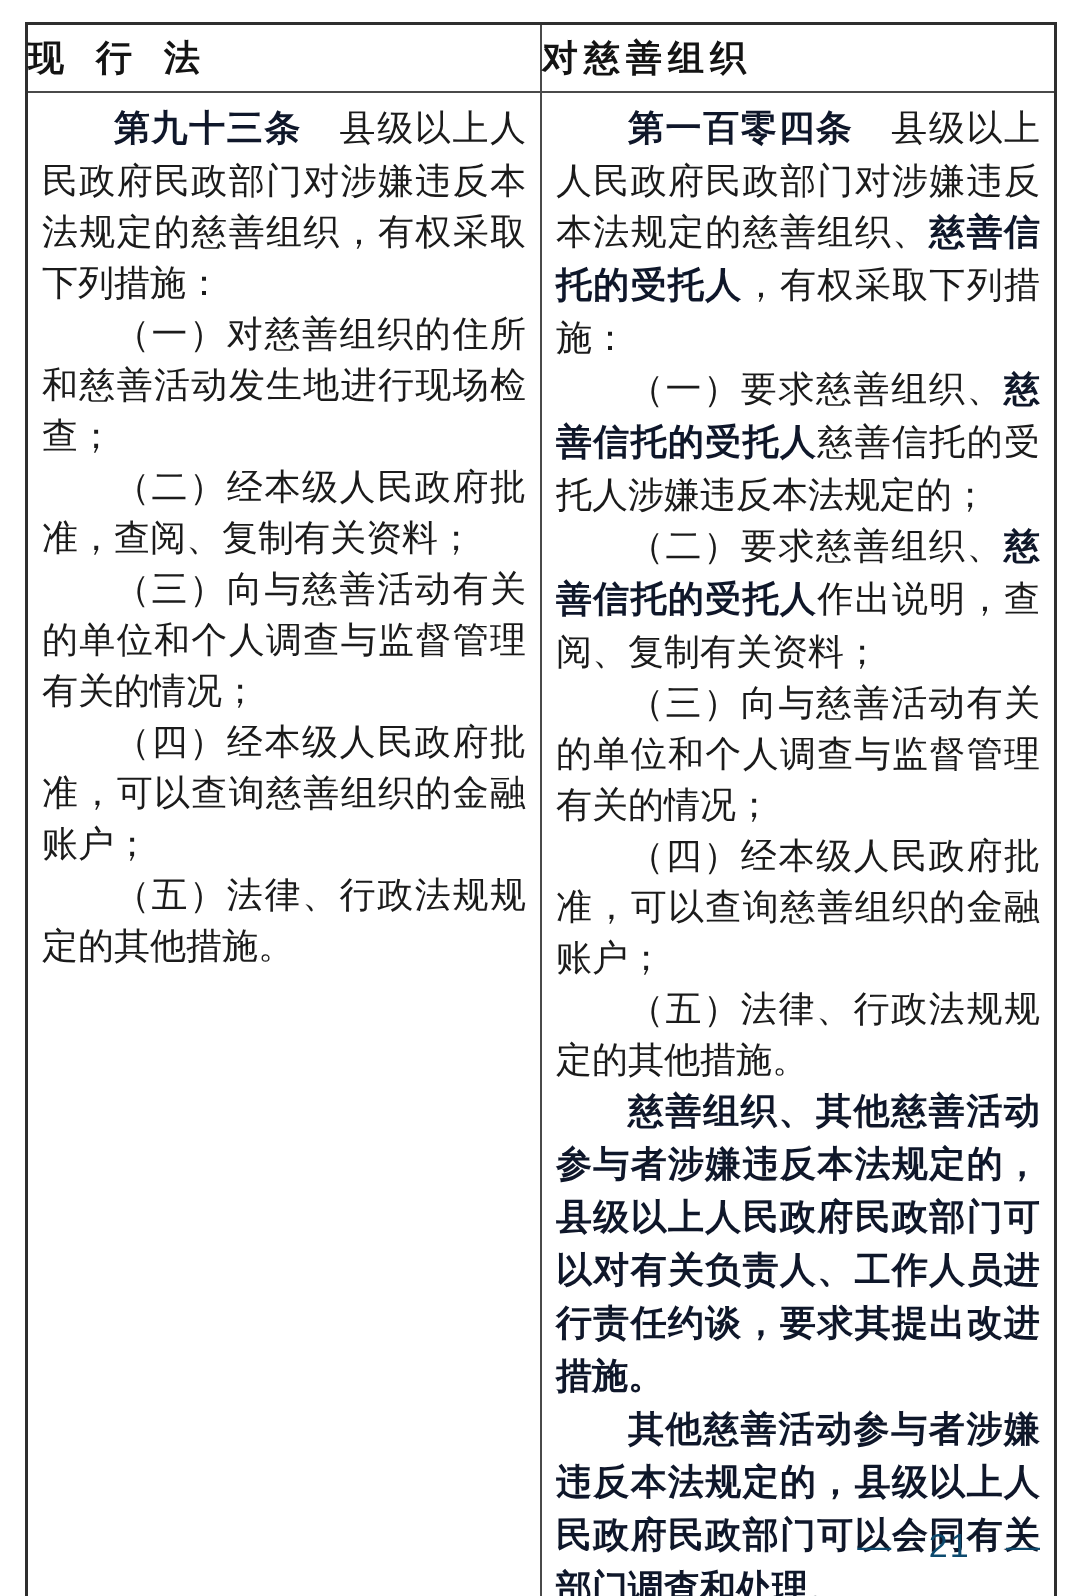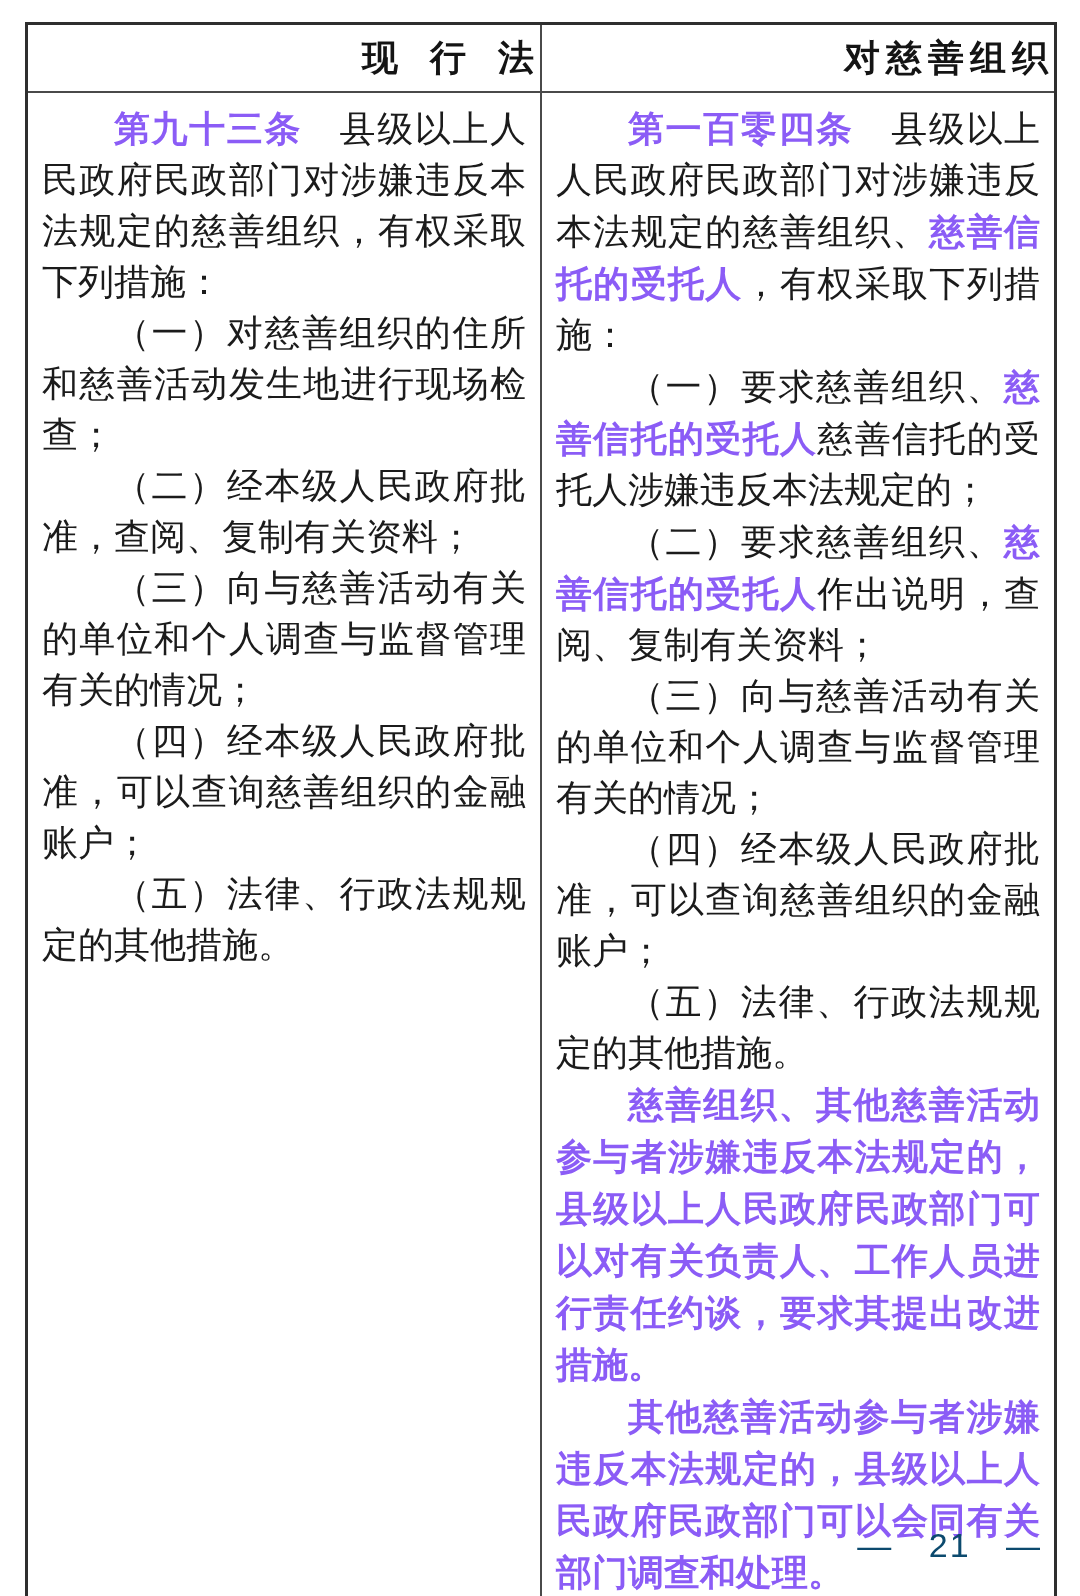--- a/index.html
+++ b/index.html
@@ -31,21 +31,21 @@
     background: #ffffff;
     border: 3px solid #2e2e2e;
   }
   table.law-table th,
   table.law-table td {
     border: 2px solid #4a4a4a;
   }
   table.law-table th {
     height: 66px;
     vertical-align: middle;
-    text-align: right;
+    text-align: left;
     font-family: "Liberation Sans", sans-serif;
     font-weight: 700;
     font-size: 36px;
     letter-spacing: 6px;
     word-spacing: 10px;
     color: #141414;
     padding: 0;
   }
   table.law-table td {
     width: 50%;
@@ -59,23 +59,23 @@
     text-align: justify;
     text-justify: inter-character;
     text-indent: 2em;
     color: #1b1b1b;
     word-break: normal;
   }
   .seg {
     font-family: Liberation Serif, serif;
   }
   .seg-b {
-    font-family: Liberation Sans, sans-serif;
+    font-family: Liberation Mono, monospace;
     font-weight: 700;
-    color: #8b5cf6;
+    color: #0f172a;
   }
   .page-number {
     position: absolute;
     top: 1526px;
     right: 38px;
     font-family: Liberation Sans, sans-serif;
     font-size: 34px;
     letter-spacing: 2px;
     word-spacing: 24px;
     color: #0c4a6e;

